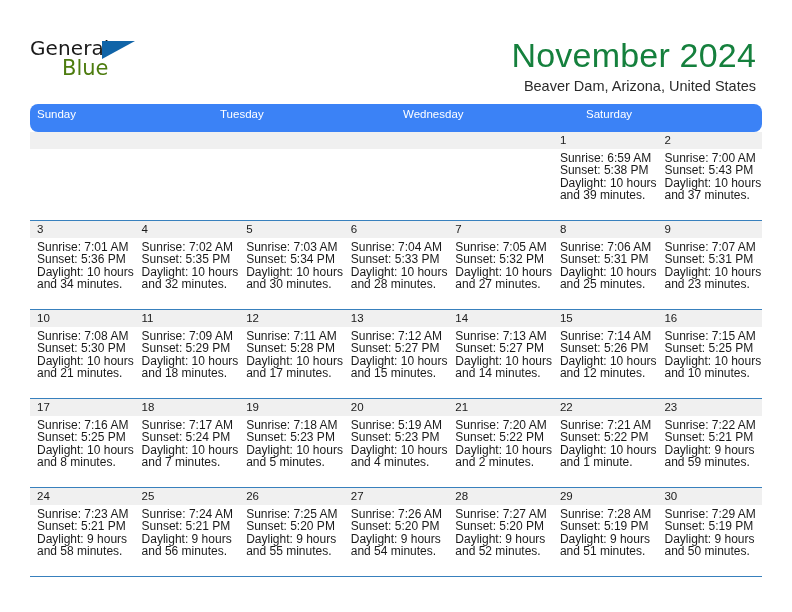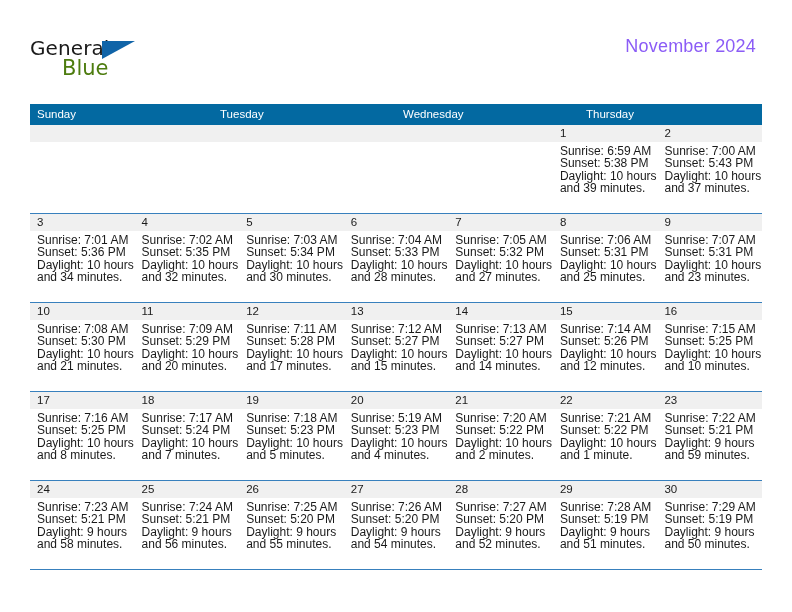--- a/index.html
+++ b/index.html
@@ -60,22 +60,22 @@
     width: 0;
     height: 0;
     border-left: 33px solid #1064a8;
     border-bottom: 18px solid transparent;
   }
 
   .title {
     position: absolute;
     right: 36px;
     top: 36px;
-    font-size: 18px;
-    color: #8b5cf6;
+    font-size: 34px;
+    color: #15803d;
     font-weight: normal;
     letter-spacing: 0.2px;
     white-space: nowrap;
     text-align: right;
   }
   .subtitle {
     position: absolute;
     right: 36px;
     top: 78px;
     font-size: 14.5px;
@@ -85,22 +85,23 @@
 
   
   .calendar {
     position: absolute;
     left: 30px;
     top: 104px;
     width: 732px;
   }
   .weekday-row {
     display: flex;
-    background: #0369a1;
-    height: 21px;
+    background: #3b82f6;
+    height: 28px;
+    border-radius: 8px;
   }
   .weekday {
     flex: 1 1 0;
     color: #ffffff;
     font-size: 11.5px;
     line-height: 21px;
     padding-left: 7px;
     box-sizing: border-box;
     white-space: nowrap;
   }
@@ -142,28 +143,29 @@
 
 <div class="page">
 
   <div class="header">
     <div class="logo">
       <span class="logo-general">General</span>
       <span class="logo-triangle"></span>
       <span class="logo-blue">Blue</span>
     </div>
     <div class="title">November 2024</div>
+    <div class="subtitle">Beaver Dam, Arizona, United States</div>
   </div>
 
   <div class="calendar">
     <div class="weekday-row">
       <div class="weekday">Sunday</div>
       <div class="weekday">Tuesday</div>
       <div class="weekday">Wednesday</div>
-      <div class="weekday">Thursday</div>
+      <div class="weekday">Saturday</div>
     </div>
     <div id="weeks-container">
         <div class="week">
           <div class="day empty">
             <div class="day-band"></div>
           </div>
           <div class="day empty">
             <div class="day-band"></div>
           </div>
           <div class="day empty">
@@ -268,21 +270,21 @@
               <div>Daylight: 10 hours</div>
               <div>and 21 minutes.</div>
             </div>
           </div>
           <div class="day">
             <div class="day-band">11</div>
             <div class="day-info">
               <div>Sunrise: 7:09 AM</div>
               <div>Sunset: 5:29 PM</div>
               <div>Daylight: 10 hours</div>
-              <div>and 20 minutes.</div>
+              <div>and 18 minutes.</div>
             </div>
           </div>
           <div class="day">
             <div class="day-band">12</div>
             <div class="day-info">
               <div>Sunrise: 7:11 AM</div>
               <div>Sunset: 5:28 PM</div>
               <div>Daylight: 10 hours</div>
               <div>and 17 minutes.</div>
             </div>

